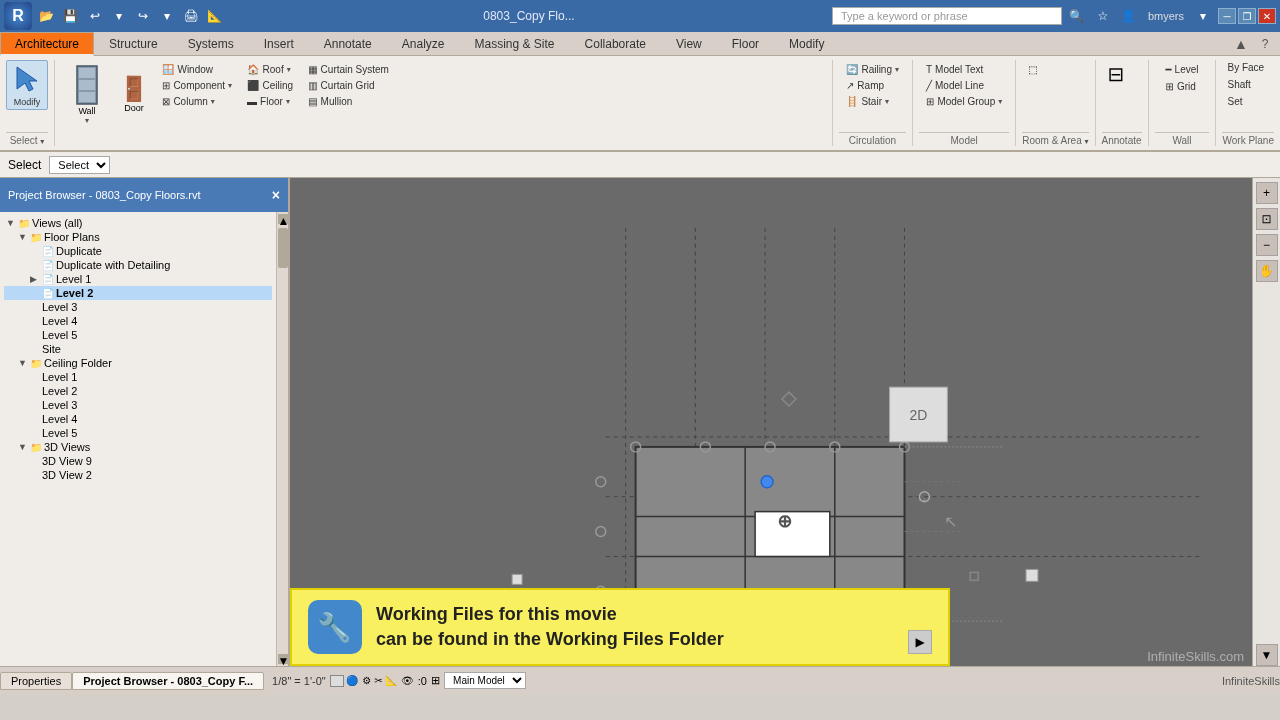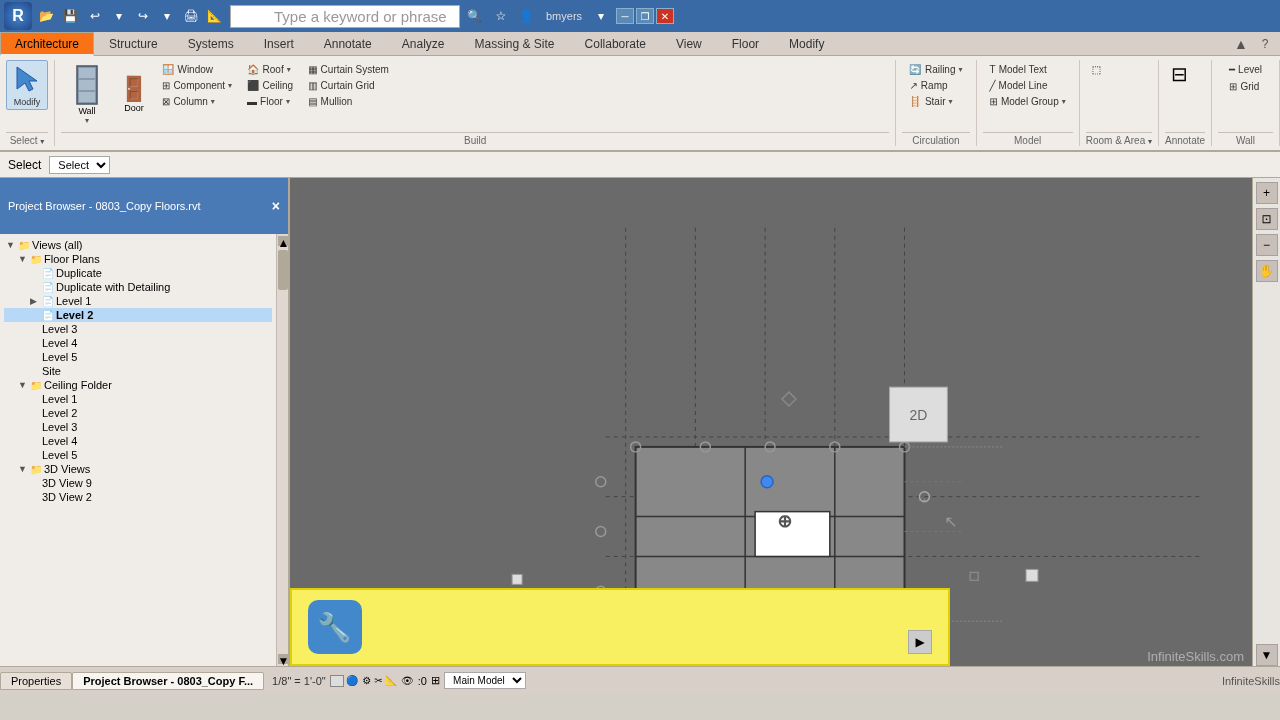--- a/index.html
+++ b/index.html
@@ -141,21 +141,21 @@
     #project-browser {
       width: 290px;
       background: #f0ece8;
       border-right: 2px solid #b0a898;
       display: flex;
       flex-direction: column;
     }
     #pb-header {
       background: #4a7ab5;
       color: white;
-      padding: 20px 8px;
+      padding: 9px 8px;
       font-size: 11px;
       display: flex;
       align-items: center;
       justify-content: space-between;
     }
     #pb-content {
       flex: 1;
       overflow-y: auto;
       padding: 4px;
     }
@@ -321,23 +321,24 @@
     <div style="display:flex; gap:2px;">
       <div class="qa-btn">📂</div>
       <div class="qa-btn">💾</div>
       <div class="qa-btn">↩</div>
       <div class="qa-btn">▾</div>
       <div class="qa-btn">↪</div>
       <div class="qa-btn">▾</div>
       <div class="qa-btn">🖨</div>
       <div class="qa-btn">📐</div>
     </div>
+    <div class="title-text">0803_Copy Flo...</div>
 
     <div id="title-search">
-      <span style="color:#999; font-size:15px;margin-left:35px;">Type a keyword or phrase</span>
+      <span style="color:#999; font-size:11px;">Type a keyword or phrase</span>
     </div>
     <div class="qa-btn">🔍</div>
     <div class="qa-btn">☆</div>
     <div class="qa-btn">👤</div>
     <div style="color:#ddd; font-size:11px; margin:0 4px;">bmyers</div>
     <div class="qa-btn">▾</div>
 
     <div class="window-controls">
       <div class="wc-btn">─</div>
       <div class="wc-btn">❐</div>
@@ -432,21 +433,20 @@
             <span>▦</span> Curtain System
           </div>
           <div class="ribbon-btn-sm" style="font-size:10px;">
             <span>▥</span> Curtain Grid
           </div>
           <div class="ribbon-btn-sm" style="font-size:10px;">
             <span>▤</span> Mullion
           </div>
         </div>
       </div>
-      <div class="ribbon-section-label">Build</div>
     </div>
 
     <div class="ribbon-section">
       <div class="ribbon-section-content" style="gap:1px;">
         <div style="display:flex; flex-direction:column; gap:1px; padding:2px 2px;">
           <div class="ribbon-btn-sm" style="font-size:10px;">
             <span>🔄</span> Railing <span class="drop-arrow">▾</span>
           </div>
           <div class="ribbon-btn-sm" style="font-size:10px;">
             <span>↗</span> Ramp
@@ -507,20 +507,30 @@
             </div>
             <div class="ribbon-btn-sm" style="font-size:10px;">
               <span>⊞</span> Grid
             </div>
           </div>
         </div>
       </div>
       <div class="ribbon-section-label">Wall</div>
     </div>
 
+    <div class="ribbon-section" style="border-right:none;">
+      <div class="ribbon-section-content">
+        <div style="display:flex; gap:2px; flex-direction:column;">
+          <div class="ribbon-btn-sm" style="font-size:10px;">By Face</div>
+          <div class="ribbon-btn-sm" style="font-size:10px;">Shaft</div>
+          <div class="ribbon-btn-sm" style="font-size:10px;">Set</div>
+        </div>
+      </div>
+      <div class="ribbon-section-label">Work Plane</div>
+    </div>
 
   </div>
 
   <div id="select-bar">
     <span>Select</span>
     <select class="scale-select">
       <option>Select</option>
     </select>
   </div>
 
@@ -722,20 +732,24 @@
         <div class="right-panel-btn">−</div>
         <div class="right-panel-btn">✋</div>
         <div style="flex:1;"></div>
         <div class="right-panel-btn">▼</div>
       </div>
 
       
       <div id="notification">
         <div class="notif-icon">
           🔧
+        </div>
+        <div class="notif-text">
+          <div>Working Files for this movie</div>
+          <div>can be found in the Working Files Folder</div>
         </div>
 
         <div style="margin-left:auto; margin-top:auto; align-self:flex-end; width:24px; height:24px; background:#ccc; border:1px solid #aaa; display:flex; align-items:center; justify-content:center; font-size:12px; cursor:pointer;">▶</div>
       </div>
 
       
       <div style="position:absolute; bottom:2px; right:36px; font-size:13px; color:#ccc; opacity:0.7;">InfiniteSkills.com</div>
 
     </div>
   </div>

